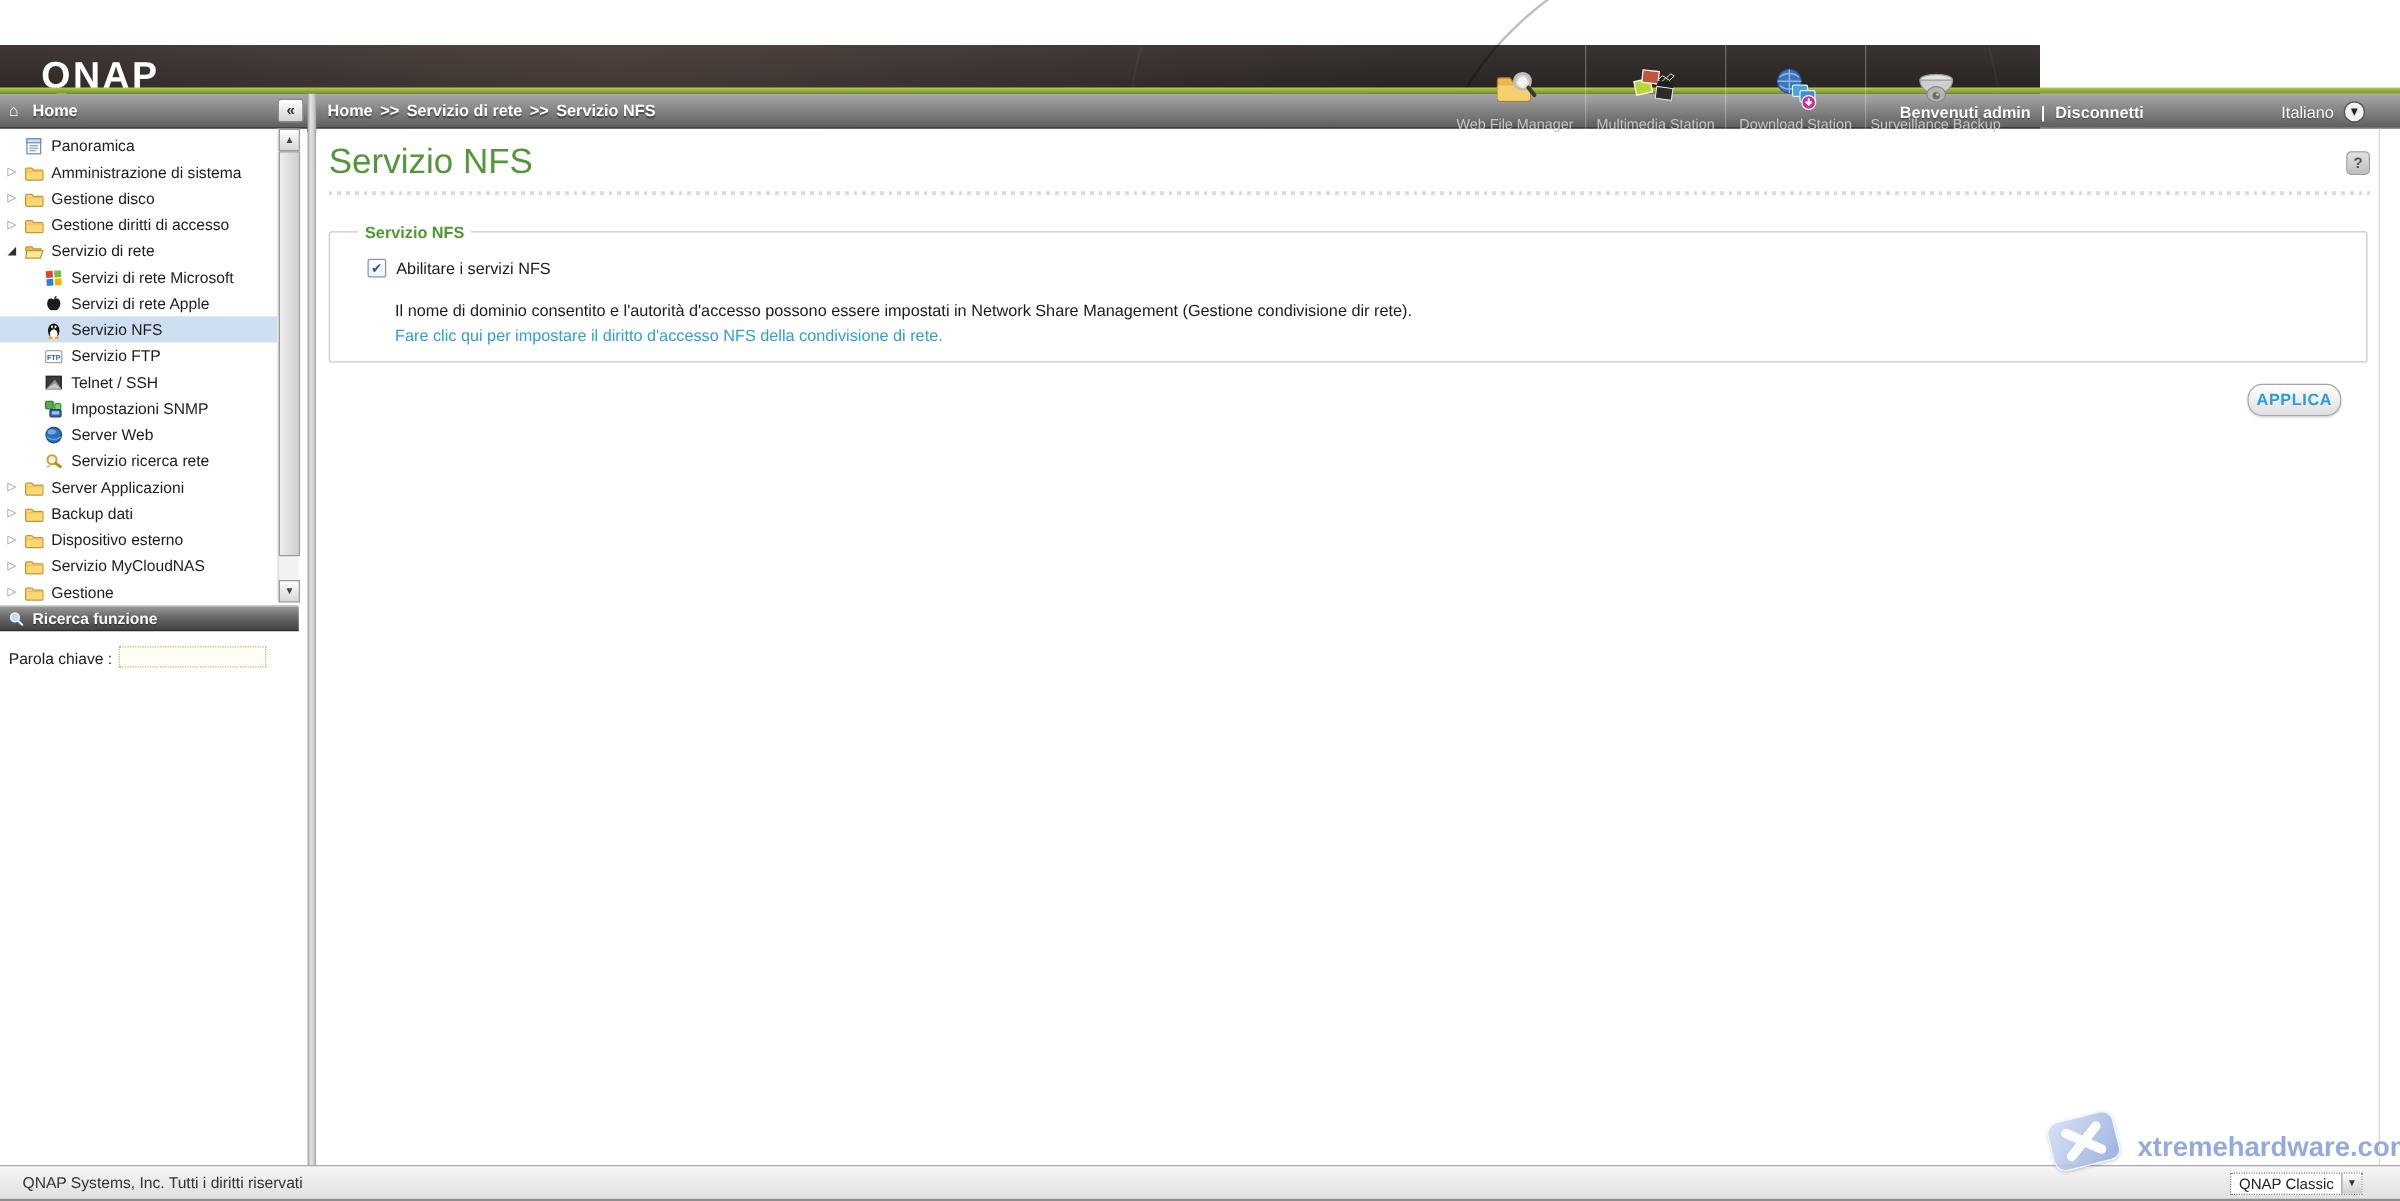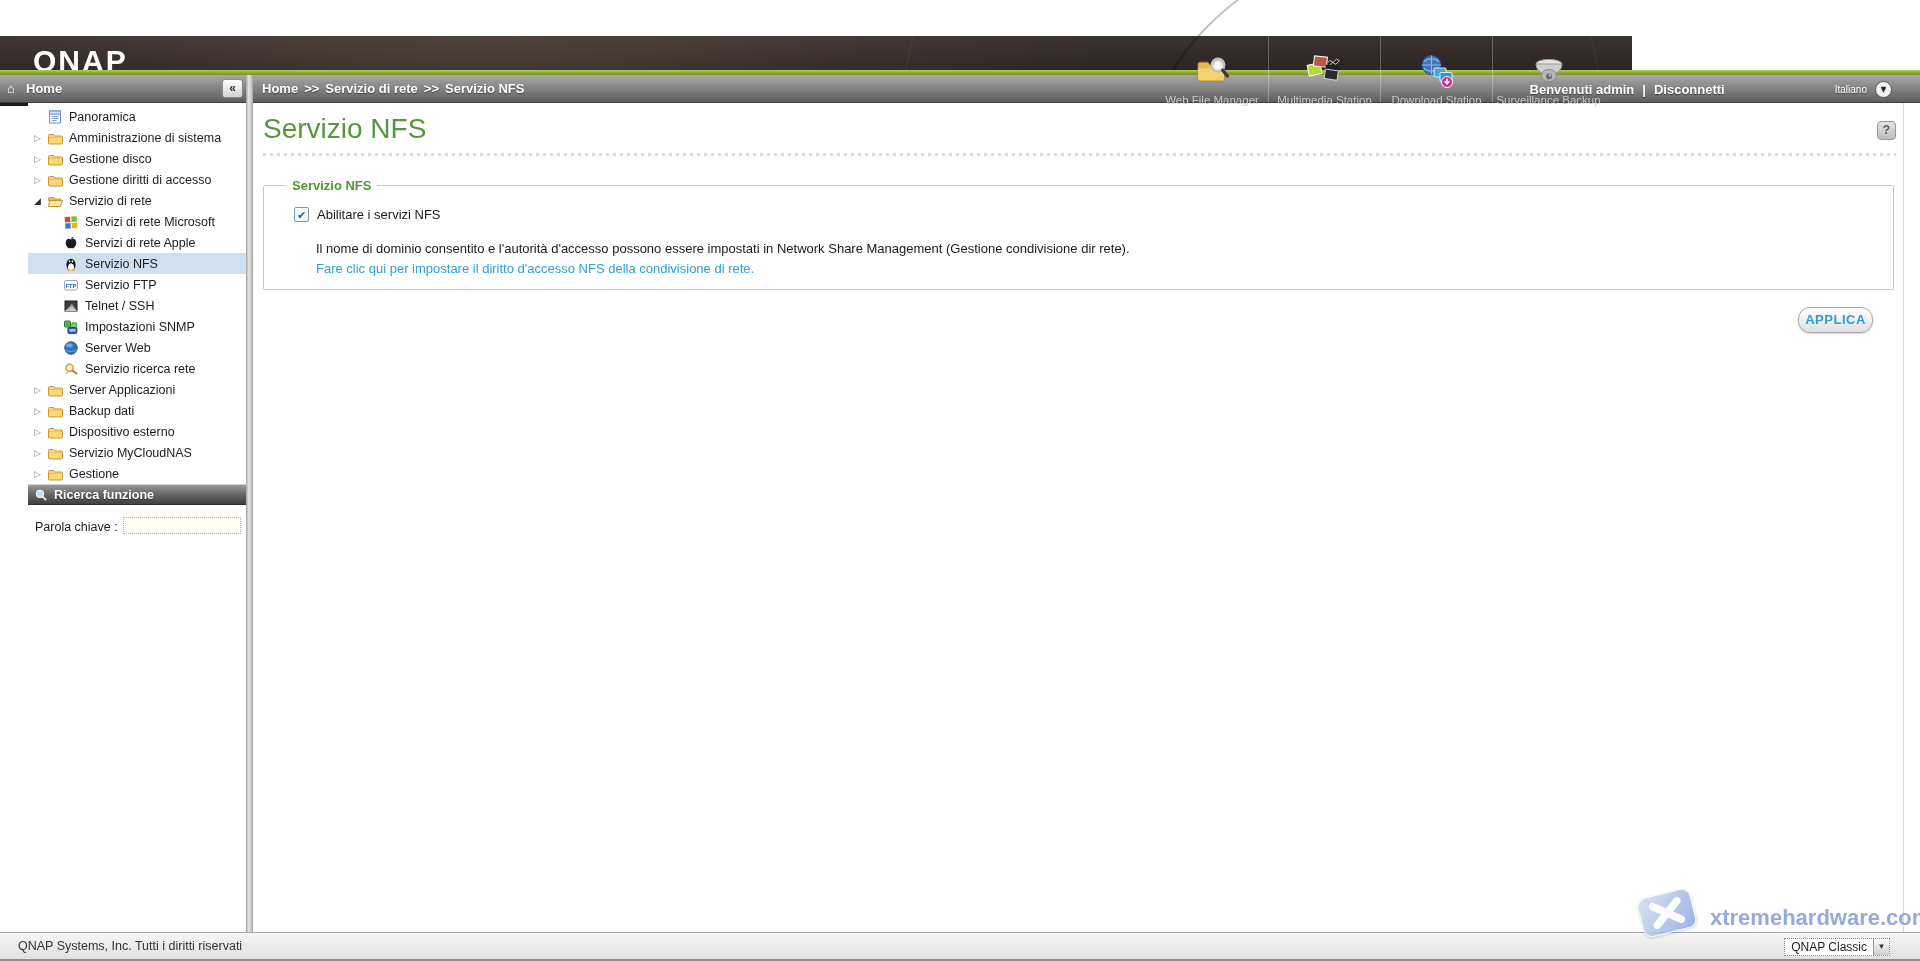--- a/index.html
+++ b/index.html
@@ -36,26 +36,26 @@
   .tb-title{position:absolute;left:26px;top:6px;font-size:13px;font-weight:bold;text-shadow:0 1px 1px rgba(0,0,0,.45);}
   .collapse-btn{position:absolute;left:222px;top:4px;width:21px;height:19px;border-radius:3px;
     background:linear-gradient(#ffffff,#d2d2d2);border:1px solid #8a8a8a;color:#333;
     font-size:12px;font-weight:bold;text-align:center;line-height:17px;cursor:pointer;}
   .breadcrumb{position:absolute;left:262px;top:6px;font-size:13px;font-weight:bold;text-shadow:0 1px 1px rgba(0,0,0,.45);}
   .breadcrumb span{cursor:pointer;}
   .bc-sep{margin:0 6px;}
   .tb-right{position:absolute;right:28px;top:6px;font-size:13px;font-weight:bold;text-shadow:0 1px 1px rgba(0,0,0,.45);display:flex;align-items:center;}
   .logout{cursor:pointer;}
   .tb-sep{margin:0 8px;}
-  .lang{margin-left:110px;font-weight:normal;font-size:10px;}
+  .lang{margin-left:110px;font-weight:normal;font-size:13px;}
   .lang-btn{margin-left:8px;width:17px;height:17px;border-radius:50%;background:#f2f2f2;border:1px solid #555;
     color:#222;font-size:9px;line-height:15px;text-align:center;cursor:pointer;}
 
   
-  .sidebar{position:absolute;left:0;top:103px;width:246px;height:829px;background:#fff;margin-left:28px;}
+  .sidebar{position:absolute;left:0;top:103px;width:246px;height:829px;background:#fff;}
   .tree{position:absolute;left:0;top:0;width:222px;height:379px;overflow:hidden;padding-top:3px;}
   .tree-row{height:21px;display:flex;align-items:center;padding-left:6px;cursor:pointer;white-space:nowrap;}
   .tree-row.selected{background:#cfdff2;}
   .tree-arrow{width:13px;font-size:9px;color:#8b8b8b;flex:0 0 13px;text-align:left;}
   .tree-arrow.exp{color:#2f2f2f;font-size:9px;}
   .tree-row.child{padding-left:22px;}
   .tree-icon{width:16px;height:16px;flex:0 0 16px;margin-right:6px;}
   .tree-icon svg{width:16px;height:16px;display:block;}
   .tree-label{font-size:12.5px;color:#1c1c1c;}
 

